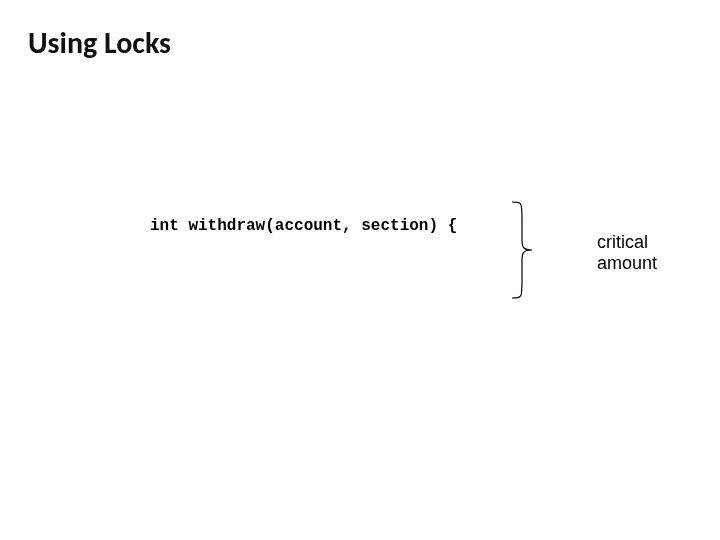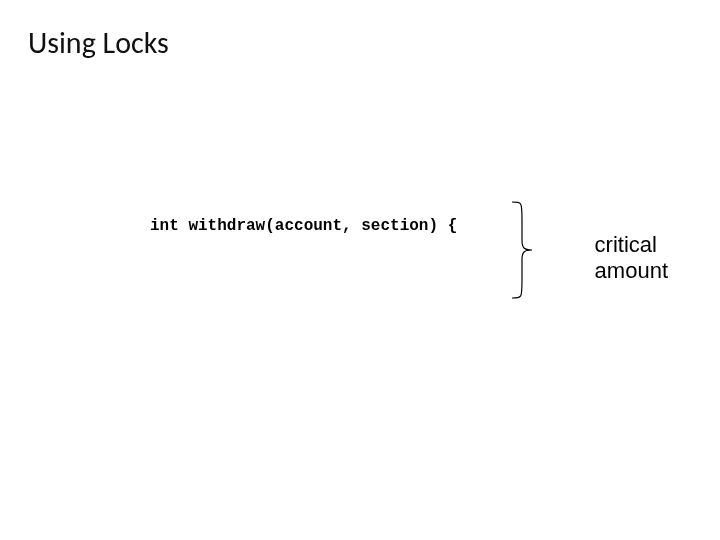--- a/index.html
+++ b/index.html
@@ -15,44 +15,44 @@
   .slide {
     position: relative;
     width: 720px;
     height: 540px;
   }
   .title {
     position: absolute;
     top: 24px;
     left: 28px;
     font-size: 30px;
-    font-weight: 400;
+    font-weight: 700;
     color: #111;
   }
   .code-block {
     position: absolute;
     top: 150px;
     left: 150px;
     font-family: "Courier New", Courier, monospace;
     font-size: 16px;
     font-weight: bold;
     color: #000;
     line-height: 1.9;
     white-space: pre;
   }
   .code-indent {
     padding-left: 26px;
     display: block;
   }
   .annotation {
     position: absolute;
-    right: 52px;
+    right: 63px;
     top: 232px;
     font-family: Arial, sans-serif;
-    font-size: 22px;
+    font-size: 18px;
     color: #000;
     text-align: left;
   }
   .brace {
     position: absolute;
     left: 510px;
     top: 200px;
     width: 30px;
     height: 100px;
   }

